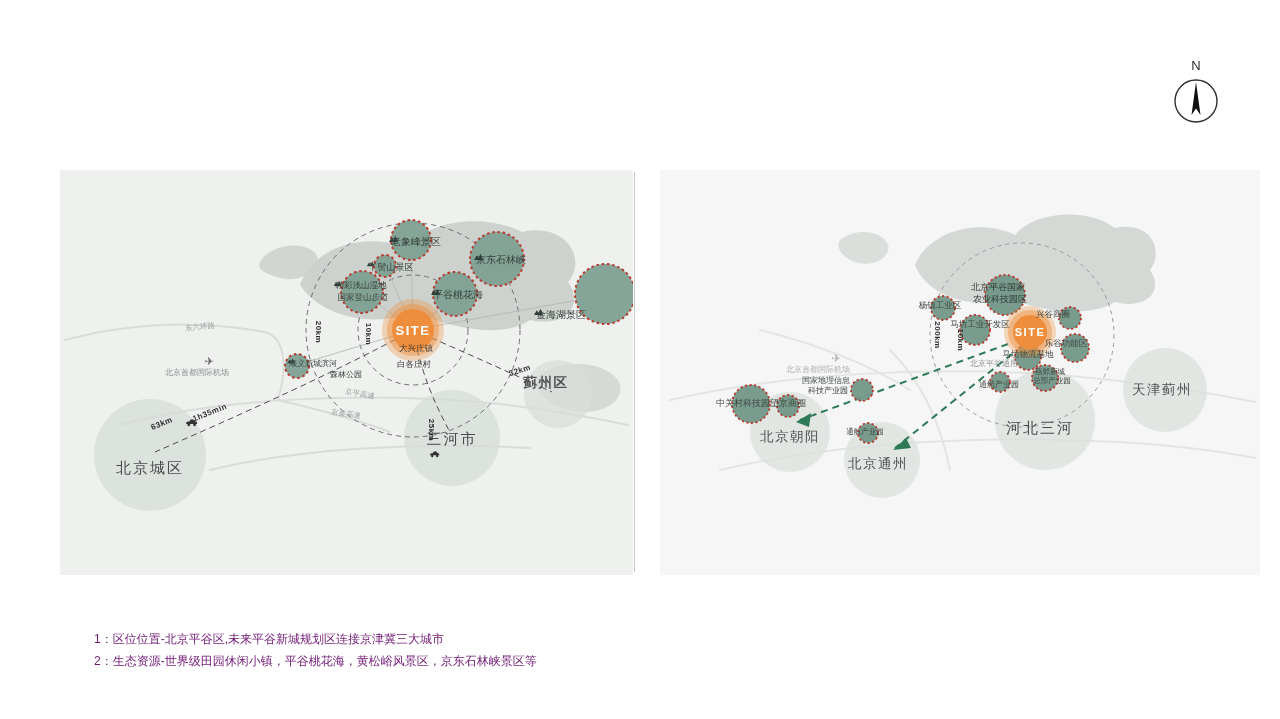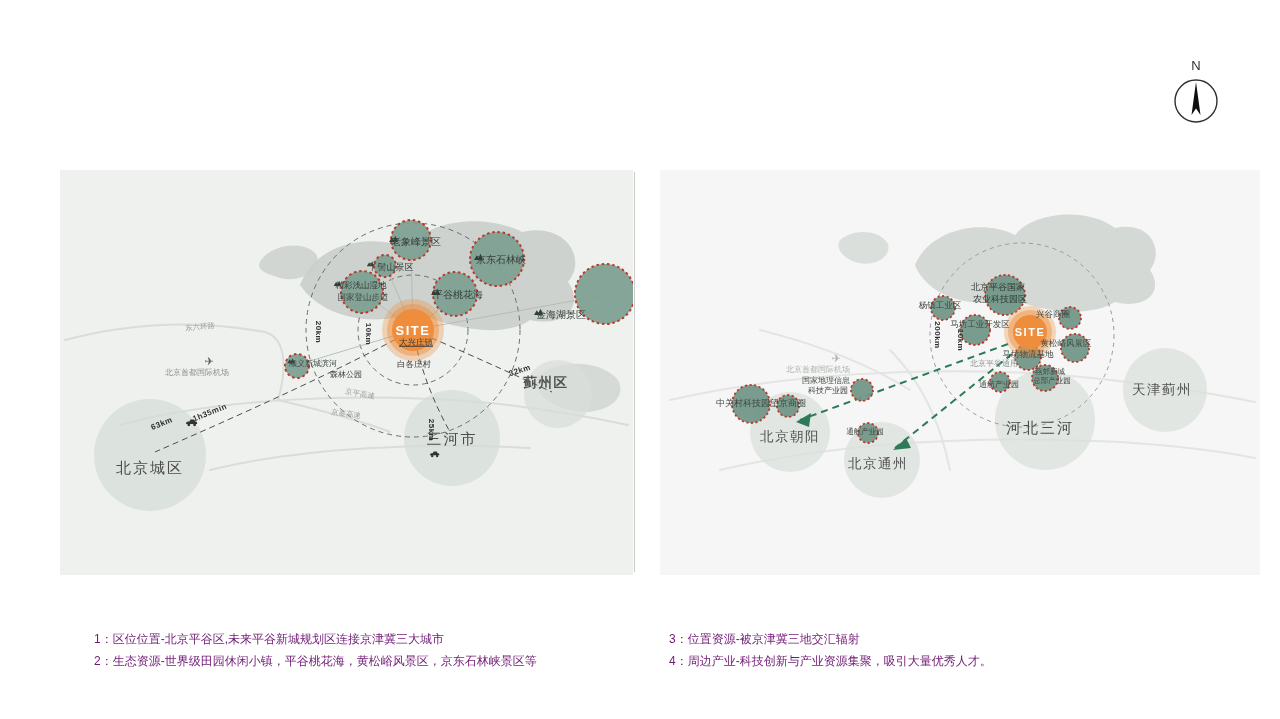--- a/index.html
+++ b/index.html
@@ -142,21 +142,21 @@
       <span class="icon">
           <svg width="8" height="6" viewBox="0 0 9 7">
             <path d="M0 7 L2.8 2.2 L4.6 5 L6.4 0.8 L9 7 Z" fill="#33443e"></path>
           </svg>
         </span>
       <span>顺义新城滨河</span>
     </div>
     <div class="lbl s8" style="left:246px;top:205px;margin-left:40px;">森林公园</div>
 
     <div class="lbl site-label" style="left:353px;top:160px;">SITE</div>
-    <div class="lbl s85" style="left:356px;top:172px;color:#3a3a3a;text-decoration:underline;">大兴庄镇</div>
+    <div class="lbl s85" style="left:356px;top:178px;color:#3a3a3a;">大兴庄镇</div>
     <div class="lbl s85" style="left:354px;top:194px;color:#3a3a3a;">白各庄村</div>
 
     <div class="lbl city" style="left:90px;top:297px;">北京城区</div>
     <div class="lbl city" style="left:392px;top:268px;">三河市</div>
     <div class="lbl city-sm" style="left:486px;top:213px;font-weight:bold;">蓟州区</div>
 
     <div class="lbl s75 grey" style="left:140px;top:157px;transform:translate(-50%,-50%) rotate(-6deg);">东六环路</div>
     <div class="lbl s75 grey" style="left:300px;top:224px;transform:translate(-50%,-50%) rotate(10deg);">京平高速</div>
     <div class="lbl s75 grey" style="left:286px;top:244px;transform:translate(-50%,-50%) rotate(8deg);">京秦高速</div>
 
@@ -236,21 +236,21 @@
     <div class="lbl" style="left:128px;top:233px;">望京商圈</div>
     <div class="lbl s8" style="left:166px;top:211px;">国家地理信息</div>
     <div class="lbl s8" style="left:168px;top:221px;">科技产业园</div>
     <div class="lbl s75" style="left:205px;top:262px;">通航产业园</div>
 
     <div class="lbl s85" style="left:280px;top:135px;">杨镇工业区</div>
     <div class="lbl s85" style="left:320px;top:154px;">马坊工业开发区</div>
     <div class="lbl" style="left:338px;top:117px;color:#2f3a35;">北京平谷国家</div>
     <div class="lbl" style="left:340px;top:129px;color:#2f3a35;">农业科技园区</div>
     <div class="lbl s85" style="left:393px;top:144px;">兴谷商圈</div>
-    <div class="lbl s85" style="left:406px;top:173px;">黄松峪风景区</div>
+    <div class="lbl s85" style="left:406px;top:173px;">乐谷功能区</div>
     <div class="lbl s85" style="left:368px;top:184px;">马坊物流基地</div>
     <div class="lbl s8 dgrey" style="left:334px;top:194px;">北京平谷通用</div>
     <div class="lbl s8" style="left:339px;top:215px;">通航产业园</div>
     <div class="lbl s75" style="left:390px;top:202px;">燕郊新城</div>
     <div class="lbl s75" style="left:392px;top:211px;">总部产业园</div>
 
     <div class="lbl" style="left:176px;top:188px;font-size:11px;color:#aeb2ae;">✈</div>
     <div class="lbl s8" style="left:158px;top:200px;color:#b0b4b0;">北京首都国际机场</div>
 
     <div class="lbl site-label site-label-sm" style="left:370px;top:162px;">SITE</div>
@@ -269,18 +269,14 @@
     <svg width="56" height="50" viewBox="0 0 56 50">
       <circle cx="28" cy="26" r="21" stroke="#2f2f2f" stroke-width="1.4" fill="none"></circle>
       <polygon points="28,7 32.5,40 28,33.5 23.5,40" fill="#101010"></polygon>
     </svg>
   </div>
 
   <div class="captions cap-left">
     <div>1：区位位置-北京平谷区,未来平谷新城规划区连接京津冀三大城市</div>
     <div>2：生态资源-世界级田园休闲小镇，平谷桃花海，黄松峪风景区，京东石林峡景区等</div>
   </div>
-  <div class="captions cap-right">
-    <div>3：位置资源-被京津冀三地交汇辐射</div>
-    <div>4：周边产业-科技创新与产业资源集聚，吸引大量优秀人才。</div>
-  </div>
 
 </div>
 
 </body></html>

